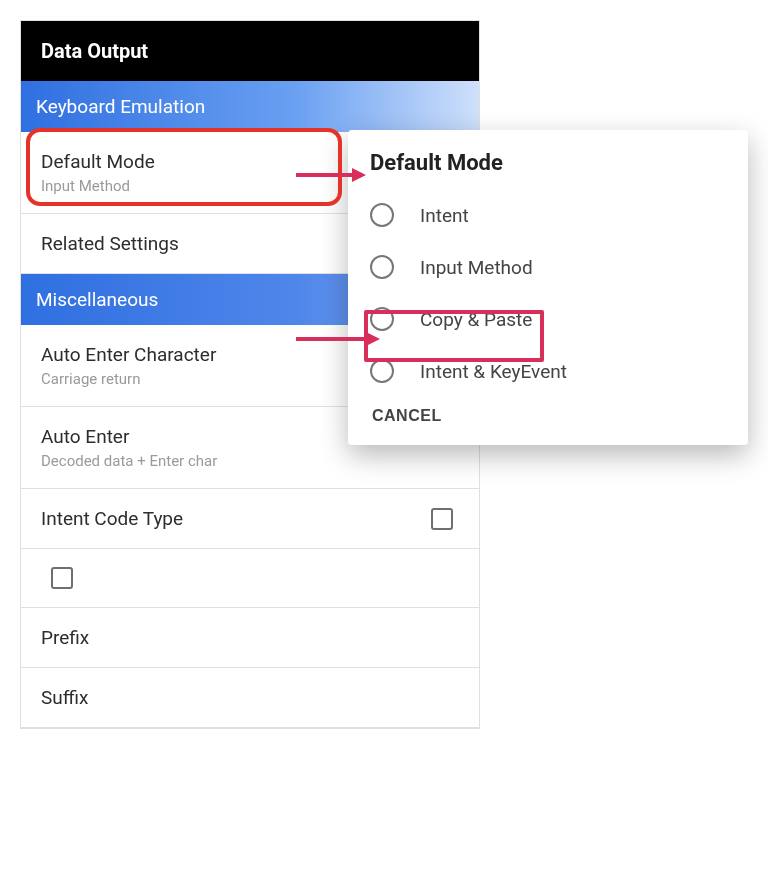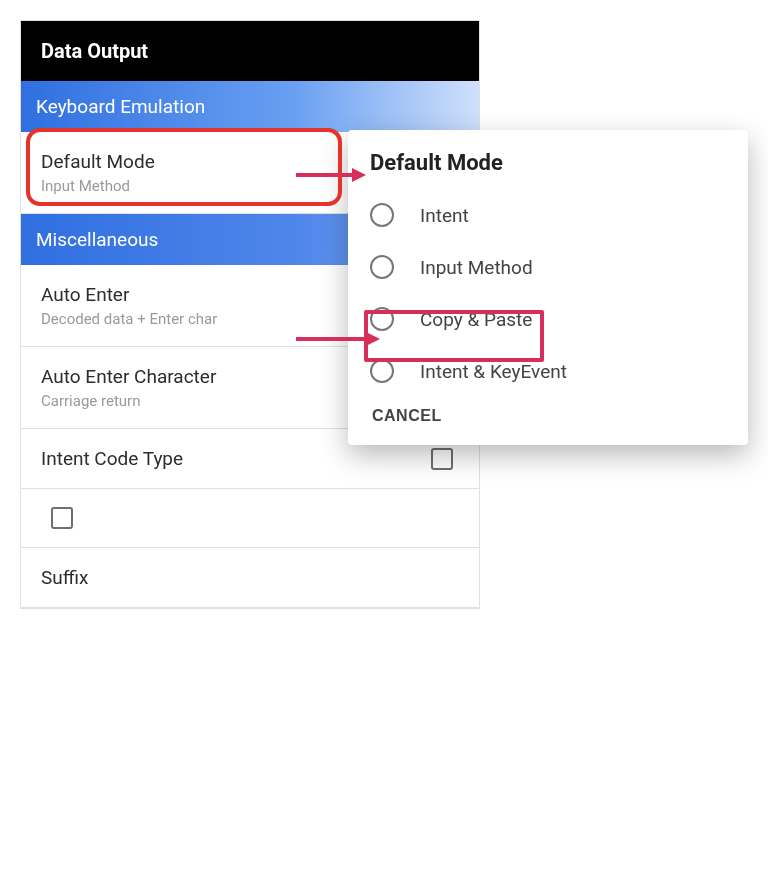--- a/index.html
+++ b/index.html
@@ -176,48 +176,58 @@
 
   <div class="section-header kbd">Keyboard Emulation</div>
 
   <div class="row">
     <div class="row-text">
       <div class="row-title">Default Mode</div>
       <div class="row-sub">Input Method</div>
     </div>
   </div>
 
+  <div class="row">
+    <div class="row-text">
+      <div class="row-title">Related Settings</div>
+    </div>
+  </div>
 
   <div class="section-header misc">Miscellaneous</div>
+
+  <div class="row">
+    <div class="row-text">
+      <div class="row-title">Auto Enter Character</div>
+      <div class="row-sub">Carriage return</div>
+    </div>
+  </div>
 
   <div class="row">
     <div class="row-text">
       <div class="row-title">Auto Enter</div>
       <div class="row-sub">Decoded data + Enter char</div>
     </div>
   </div>
 
   <div class="row">
     <div class="row-text">
-      <div class="row-title">Auto Enter Character</div>
-      <div class="row-sub">Carriage return</div>
-    </div>
-  </div>
-
-  <div class="row">
-    <div class="row-text">
       <div class="row-title">Intent Code Type</div>
     </div>
     <span class="checkbox"></span>
   </div>
 
   <div class="row">
     <span class="checkbox"></span>
   </div>
 
+  <div class="row">
+    <div class="row-text">
+      <div class="row-title">Prefix</div>
+    </div>
+  </div>
 
   <div class="row">
     <div class="row-text">
       <div class="row-title">Suffix</div>
     </div>
   </div>
 </div>
 
 <div class="dialog">
   <div class="dialog-title">Default Mode</div>

